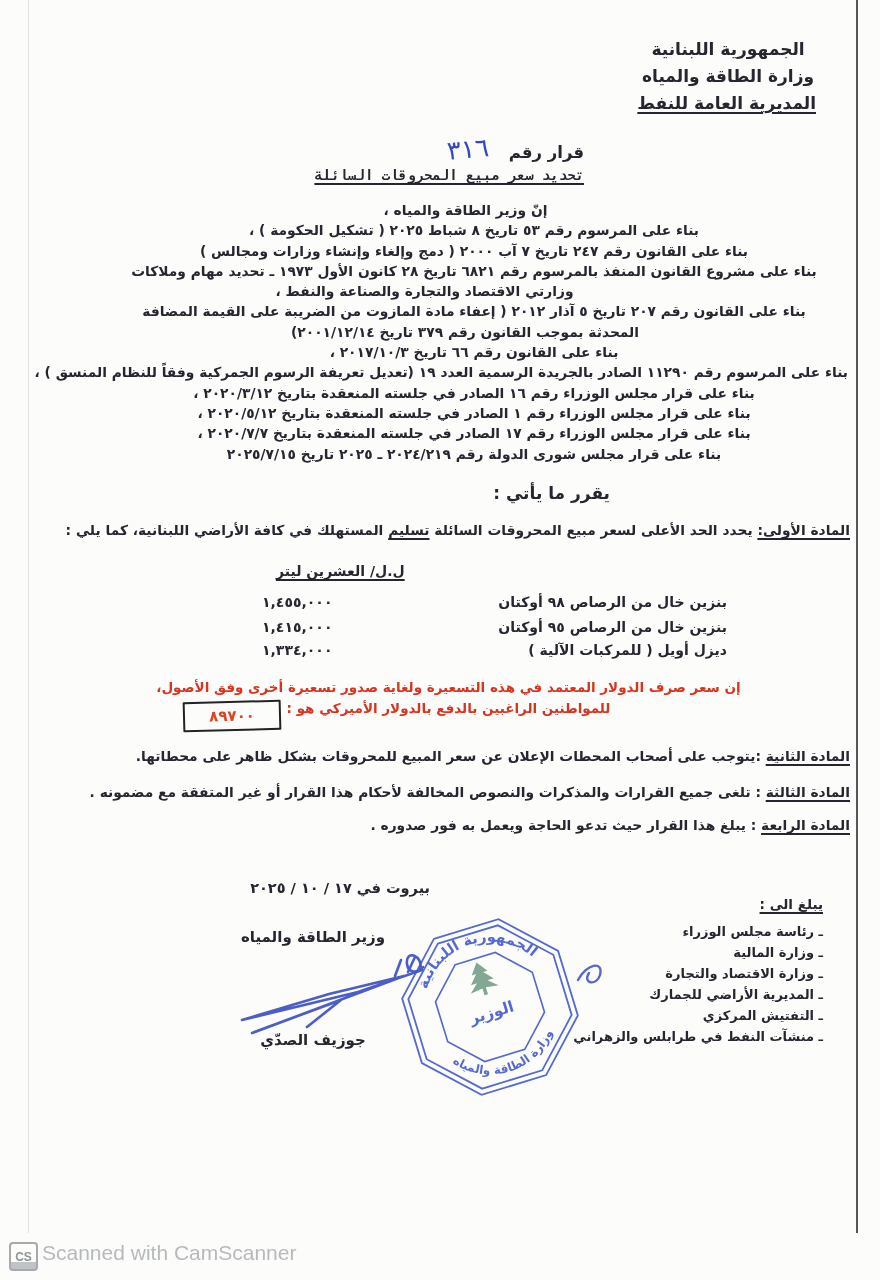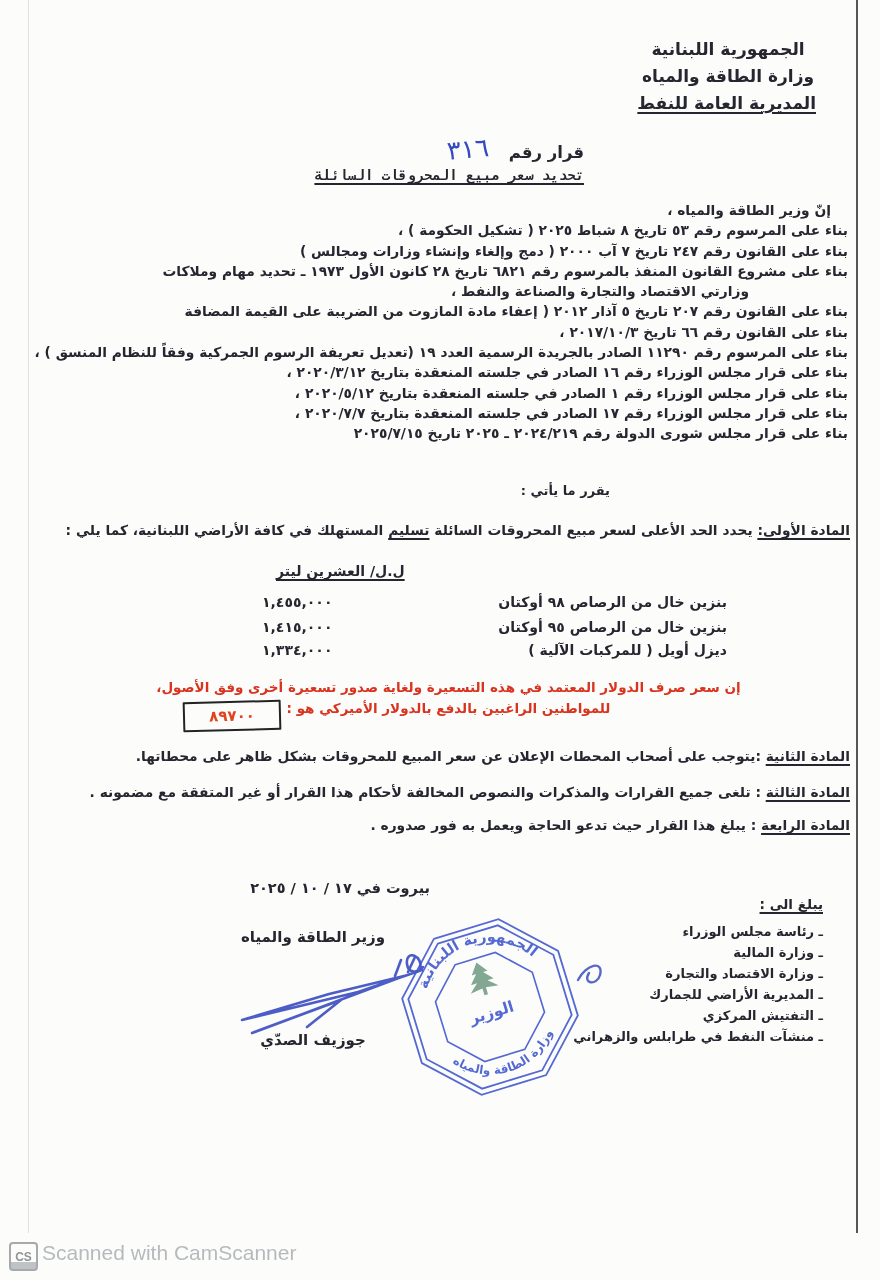--- a/index.html
+++ b/index.html
@@ -18,27 +18,27 @@
   
   .hdr{right:64px;top:36px;width:176px;text-align:center;font-size:17px;font-weight:700;line-height:27px;letter-spacing:.5px;}
   .hdr .hl{white-space:nowrap;}
 
   
   .title-line{right:296px;top:134px;font-size:16.5px;font-weight:700;white-space:nowrap;}
   .decree-number{display:inline-block;font-size:26px;color:#3449c2;transform:rotate(-5deg);margin-right:14px;letter-spacing:4px;font-weight:400;}
   .subtitle{right:296px;top:167px;font-size:14px;font-weight:700;white-space:nowrap;font-family:Liberation Mono, monospace;}
 
   
-  .preamble{right:32px;left:100px;top:200px;text-align:right;font-size:13.8px;font-weight:700;line-height:20.3px;}
+  .preamble{right:32px;left:100px;top:200px;text-align:center;font-size:13.8px;font-weight:700;line-height:20.3px;}
   .pl{white-space:nowrap;}
   .intro{margin-right:17px;}
   .cont{margin-right:18px;}
   .cont-deep{margin-right:99px;}
 
-  .decision-intro{right:270px;top:483px;font-size:13px;font-weight:700;}
+  .decision-intro{right:270px;top:483px;font-size:17px;font-weight:700;}
 
   .article{right:30px;left:60px;text-align:right;font-size:13.8px;font-weight:700;white-space:nowrap;}
 
   .unit-heading{left:276px;top:563px;font-size:14px;font-weight:700;}
 
   .price-row{right:153px;left:180px;height:25px;text-align:right;font-size:14px;font-weight:700;white-space:nowrap;position:absolute;}
   .pval{position:absolute;left:82px;top:0;letter-spacing:1.5px;}
 
   .red-note{right:133px;left:150px;text-align:center;color:#d8341f;font-size:13.5px;font-weight:700;white-space:nowrap;}
 
@@ -89,20 +89,21 @@
   </div>
   <div class="abs subtitle u">تحديد سعر مبيع المحروقات السائلة</div>
 
   <div class="abs preamble">
     <div class="pl intro">إنّ وزير الطاقة والمياه ،</div>
     <div class="pl">بناء على المرسوم رقم ٥٣  تاريخ ٨ شباط ٢٠٢٥ ( تشكيل الحكومة ) ،</div>
     <div class="pl">بناء على القانون رقم ٢٤٧ تاريخ ٧ آب ٢٠٠٠ ( دمج وإلغاء وإنشاء وزارات ومجالس )</div>
     <div class="pl">بناء على مشروع القانون المنفذ بالمرسوم رقم ٦٨٢١ تاريخ ٢٨ كانون الأول ١٩٧٣ ـ تحديد مهام وملاكات</div>
     <div class="pl cont-deep">وزارتي الاقتصاد والتجارة والصناعة والنفط ،</div>
     <div class="pl">بناء على القانون رقم ٢٠٧ تاريخ ٥ آذار ٢٠١٢ ( إعفاء مادة المازوت من الضريبة على القيمة المضافة</div>
+    <div class="pl cont">المحدثة بموجب القانون رقم ٣٧٩ تاريخ ٢٠٠١/١٢/١٤)</div>
     <div class="pl">بناء على القانون رقم ٦٦ تاريخ ٢٠١٧/١٠/٣ ،</div>
     <div class="pl">بناء على المرسوم رقم ١١٢٩٠ الصادر بالجريدة الرسمية العدد ١٩ (تعديل تعريفة الرسوم الجمركية وفقاً للنظام المنسق ) ،</div>
     <div class="pl">بناء على قرار مجلس الوزراء رقم ١٦ الصادر في جلسته المنعقدة بتاريخ ٢٠٢٠/٣/١٢ ،</div>
     <div class="pl">بناء على قرار مجلس الوزراء رقم ١ الصادر في جلسته المنعقدة بتاريخ ٢٠٢٠/٥/١٢ ،</div>
     <div class="pl">بناء على قرار مجلس الوزراء رقم ١٧ الصادر في جلسته المنعقدة بتاريخ ٢٠٢٠/٧/٧ ،</div>
     <div class="pl">بناء على قرار مجلس شورى الدولة رقم ٢٠٢٤/٢١٩ ـ ٢٠٢٥  تاريخ ٢٠٢٥/٧/١٥</div>
   </div>
 
   <div class="abs decision-intro">يقرر ما يأتي :</div>
 

